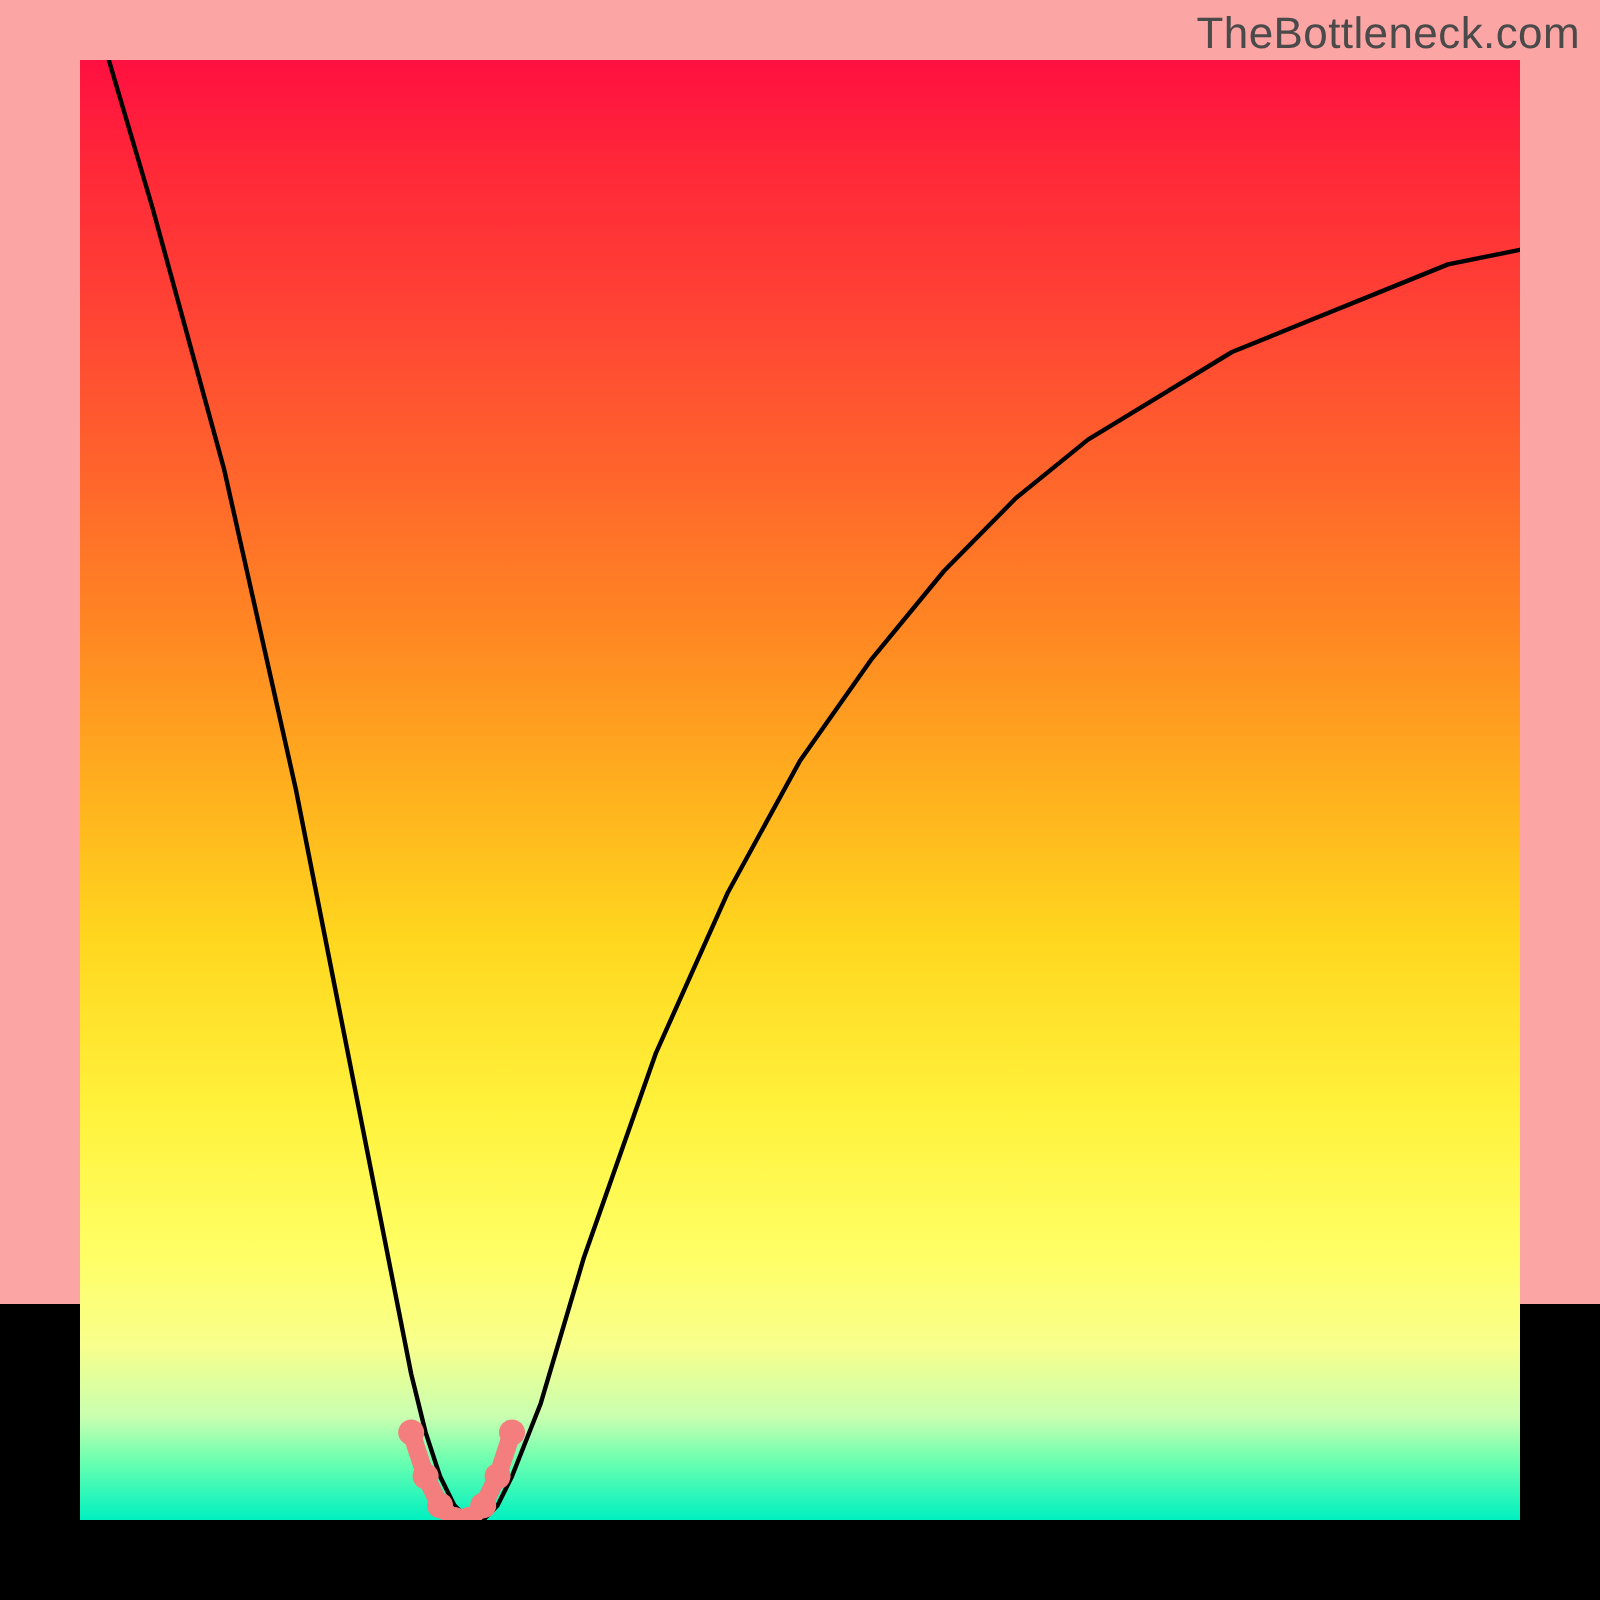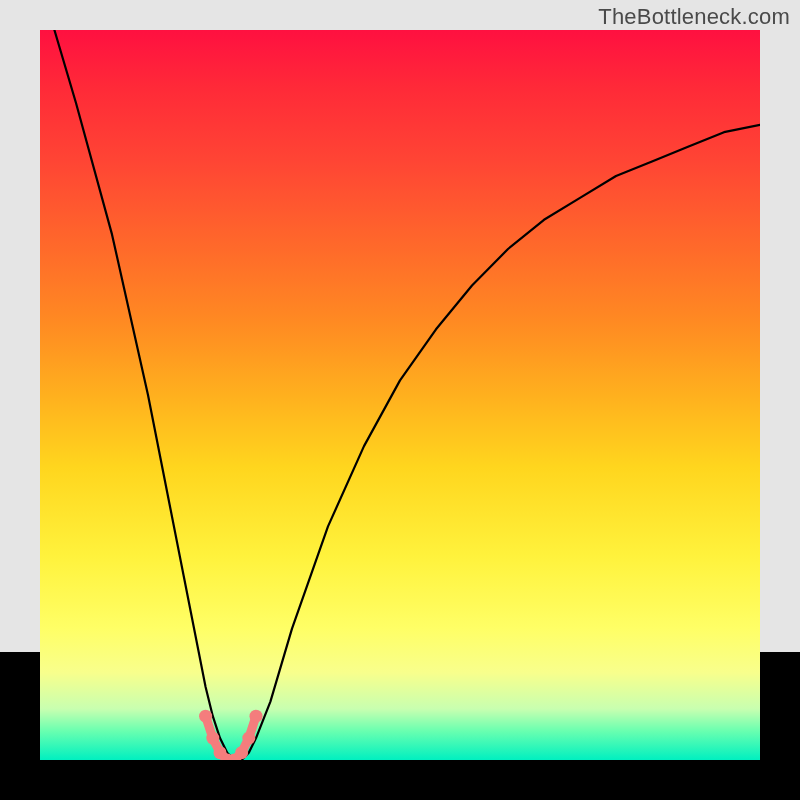--- a/index.html
+++ b/index.html
@@ -10,21 +10,21 @@
     background: #000;
     font-family: Arial, Helvetica, sans-serif;
     overflow: hidden;
   }
   .frame {
     position: absolute;
     left: 0;
     top: 0;
     width: 800px;
     height: 652px;
-    background: #e5e5e5;
+    background: #fca5a5;
   }
   .plot {
     position: absolute;
     left: 40px;
     top: 30px;
     width: 720px;
     height: 730px;
     background: linear-gradient(to bottom,
       #ff1040 0%,
       #ff2a38 8%,

